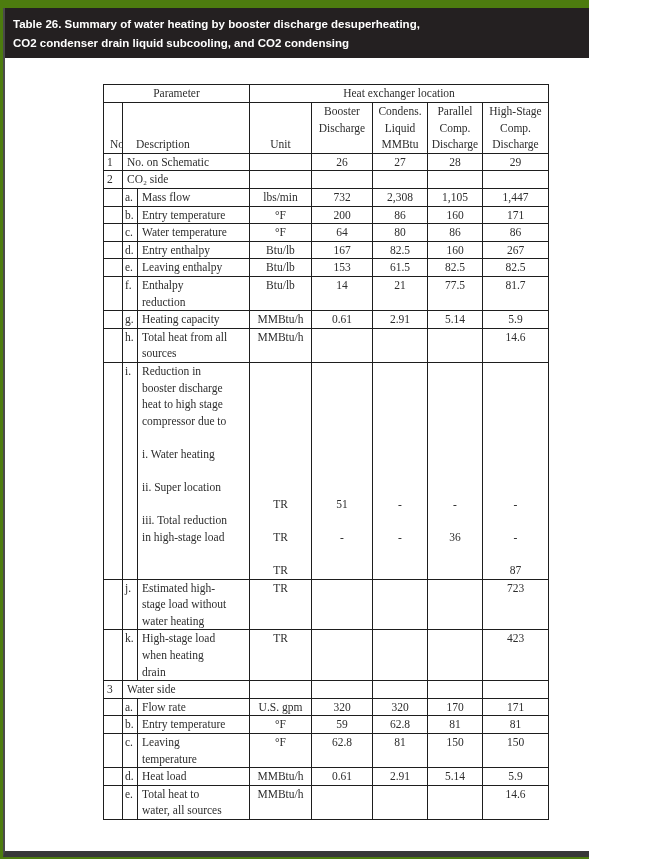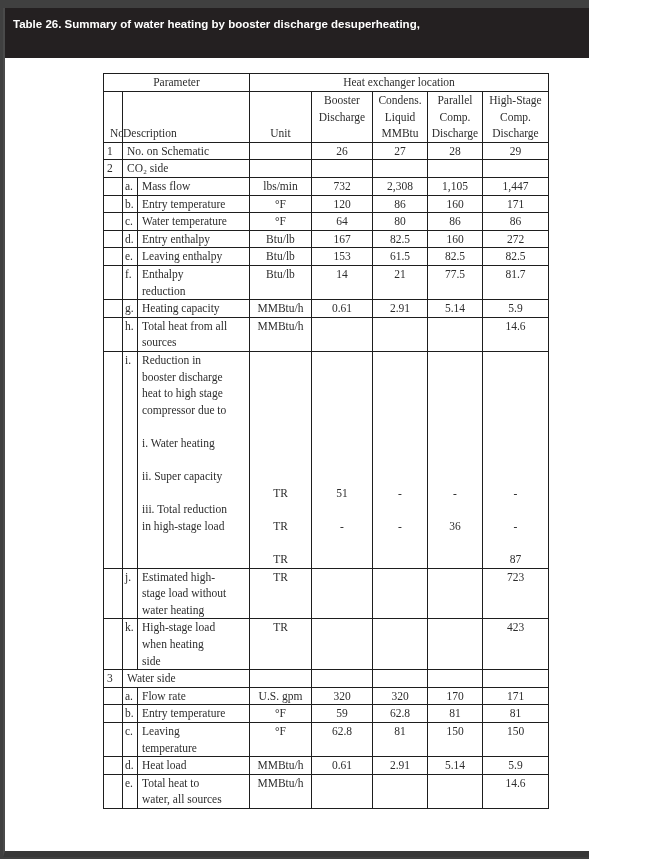--- a/index.html
+++ b/index.html
@@ -1,20 +1,20 @@
 <!DOCTYPE html>
 <html><head>
 <meta charset="utf-8">
 <style>
   html, body { margin: 0; padding: 0; background: #ffffff; }
   #page {
     position: relative;
     width: 589px;
     height: 859px;
-    background: #404040;
+    background: #4d7c0f;
     overflow: hidden;
   }
   .frame {
     position: absolute;
     left: 3px;
     top: 8px;
     width: 653px;
     height: 849px;
     box-sizing: border-box;
     border-left: 2px solid #4a4a4a;
@@ -29,21 +29,21 @@
     font-weight: 700;
     font-size: 11.5px;
     line-height: 19px;
     height: 50px;
     box-sizing: border-box;
     padding: 7px 10px 0 8px;
   }
   .tbl-wrap {
     position: absolute;
     left: 98px;
-    top: 65px;
+    top: 76px;
   }
   table {
     border-collapse: collapse;
     table-layout: fixed;
     width: 445px;
     font-family: "Liberation Serif", "DejaVu Serif", serif;
     font-size: 11.5px;
     color: #2d2d2d;
   }
   th, td {
@@ -55,30 +55,31 @@
   }
   .ln { height: 16.6px; line-height: 16.6px; white-space: pre; overflow: hidden; }
   .hrowA th { height: 17px; line-height: 17px; text-align: center; }
   .hrowB th.bot { vertical-align: bottom; }
   .hrowB th.top { vertical-align: top; }
   .alignL { text-align: left; }
   .c-center { text-align: center; }
   .c-no .ln, th.c-no { padding-left: 3px; }
   .c-letter .ln { padding-left: 2px; }
   .c-desc .ln { padding-left: 4px; font-family: Liberation Serif, serif; }
-  th.c-desc-h { }
+  th.c-desc-h { padding-left: 13px; }
 </style>
 </head>
 <body>
 
 <div id="page">
   <div class="frame">
 
     <div class="caption-bar">
       <div>Table 26. Summary of water heating by booster discharge desuperheating,</div>
+      <div>CO2 condenser drain liquid subcooling, and CO2 condensing</div>
     </div>
 
     <div class="tbl-wrap">
       <table>
         <colgroup>
           <col style="width:19px">
           <col style="width:15px">
           <col style="width:112px">
           <col style="width:62px">
           <col style="width:61px">
@@ -203,21 +204,21 @@
               <td class="c-letter">
                 <div class="ln">b.</div>
               </td>
               <td class="c-desc">
                 <div class="ln">Entry temperature</div>
               </td>
               <td class="c-unit c-center">
                 <div class="ln">°F</div>
               </td>
               <td class="c-val c-center">
-                <div class="ln">120</div>
+                <div class="ln">200</div>
               </td>
               <td class="c-val c-center">
                 <div class="ln">86</div>
               </td>
               <td class="c-val c-center">
                 <div class="ln">160</div>
               </td>
               <td class="c-val c-center">
                 <div class="ln">171</div>
               </td>
@@ -264,21 +265,21 @@
               <td class="c-val c-center">
                 <div class="ln">167</div>
               </td>
               <td class="c-val c-center">
                 <div class="ln">82.5</div>
               </td>
               <td class="c-val c-center">
                 <div class="ln">160</div>
               </td>
               <td class="c-val c-center">
-                <div class="ln">272</div>
+                <div class="ln">267</div>
               </td>
             </tr>
             <tr>
               <td class="c-no">
                 <div class="ln"></div>
               </td>
               <td class="c-letter">
                 <div class="ln">e.</div>
               </td>
               <td class="c-desc">
@@ -388,21 +389,21 @@
                 <div class="ln">i.</div>
               </td>
               <td class="c-desc">
                 <div class="ln">Reduction in</div>
                 <div class="ln">booster discharge</div>
                 <div class="ln">heat to high stage</div>
                 <div class="ln">compressor due to</div>
                 <div class="ln"></div>
                 <div class="ln">i. Water heating</div>
                 <div class="ln"></div>
-                <div class="ln">ii. Super capacity</div>
+                <div class="ln">ii. Super location</div>
                 <div class="ln"></div>
                 <div class="ln">iii. Total reduction</div>
                 <div class="ln">in high-stage load</div>
                 <div class="ln"></div>
                 <div class="ln"></div>
               </td>
               <td class="c-unit c-center">
                 <div class="ln"></div>
                 <div class="ln"></div>
                 <div class="ln"></div>
@@ -509,21 +510,21 @@
             <tr>
               <td class="c-no">
                 <div class="ln"></div>
               </td>
               <td class="c-letter">
                 <div class="ln">k.</div>
               </td>
               <td class="c-desc">
                 <div class="ln">High-stage load</div>
                 <div class="ln">when heating</div>
-                <div class="ln">side</div>
+                <div class="ln">drain</div>
               </td>
               <td class="c-unit c-center">
                 <div class="ln">TR</div>
               </td>
               <td class="c-val c-center">
                 <div class="ln"></div>
               </td>
               <td class="c-val c-center">
                 <div class="ln"></div>
               </td>

